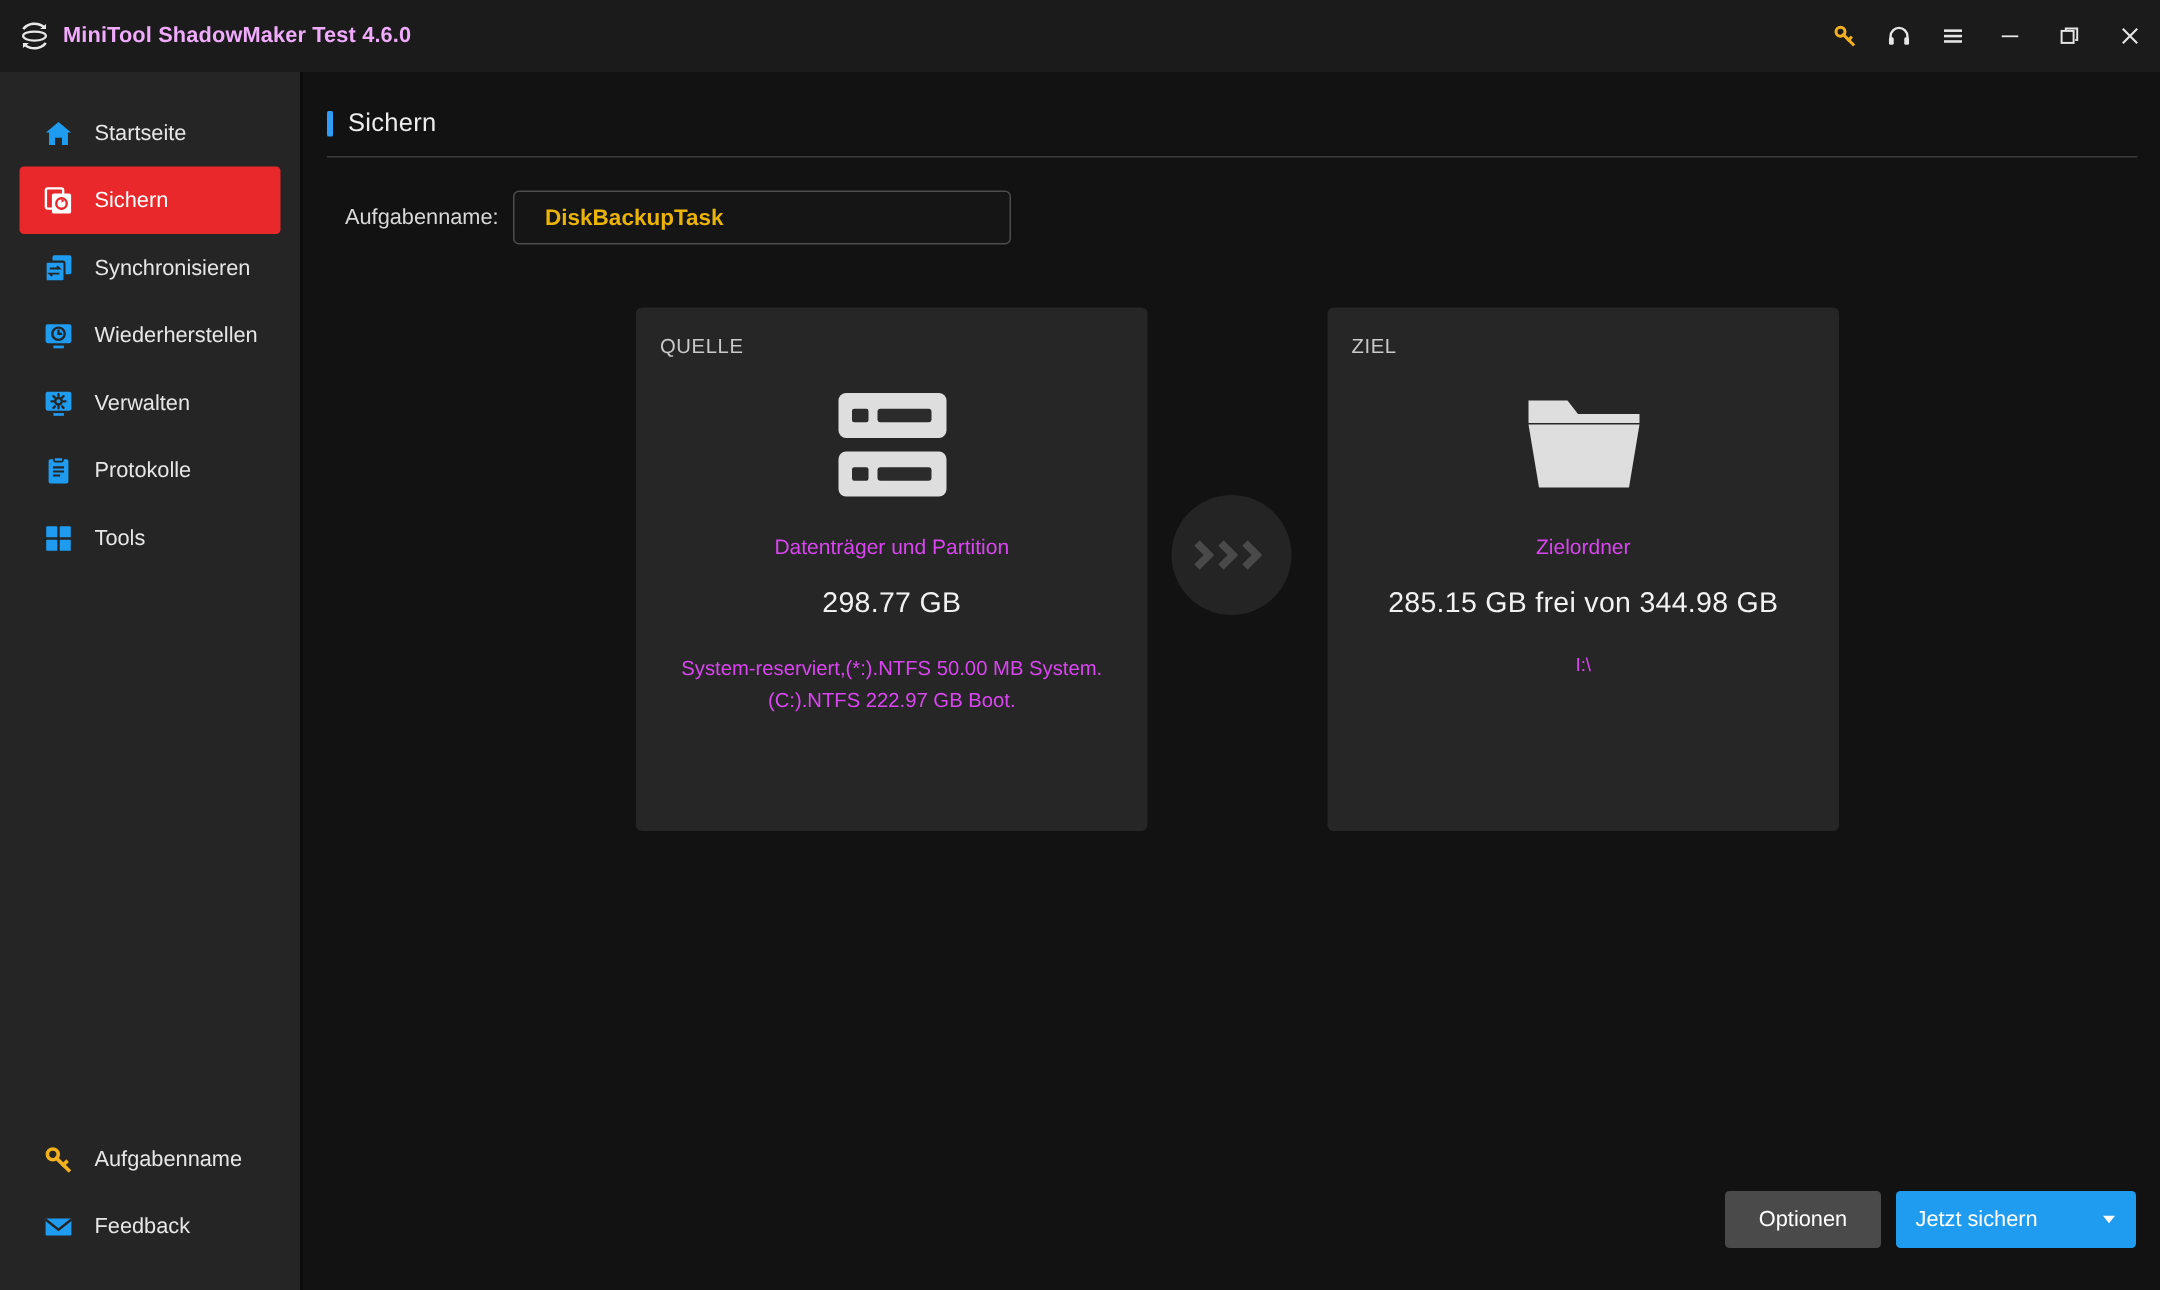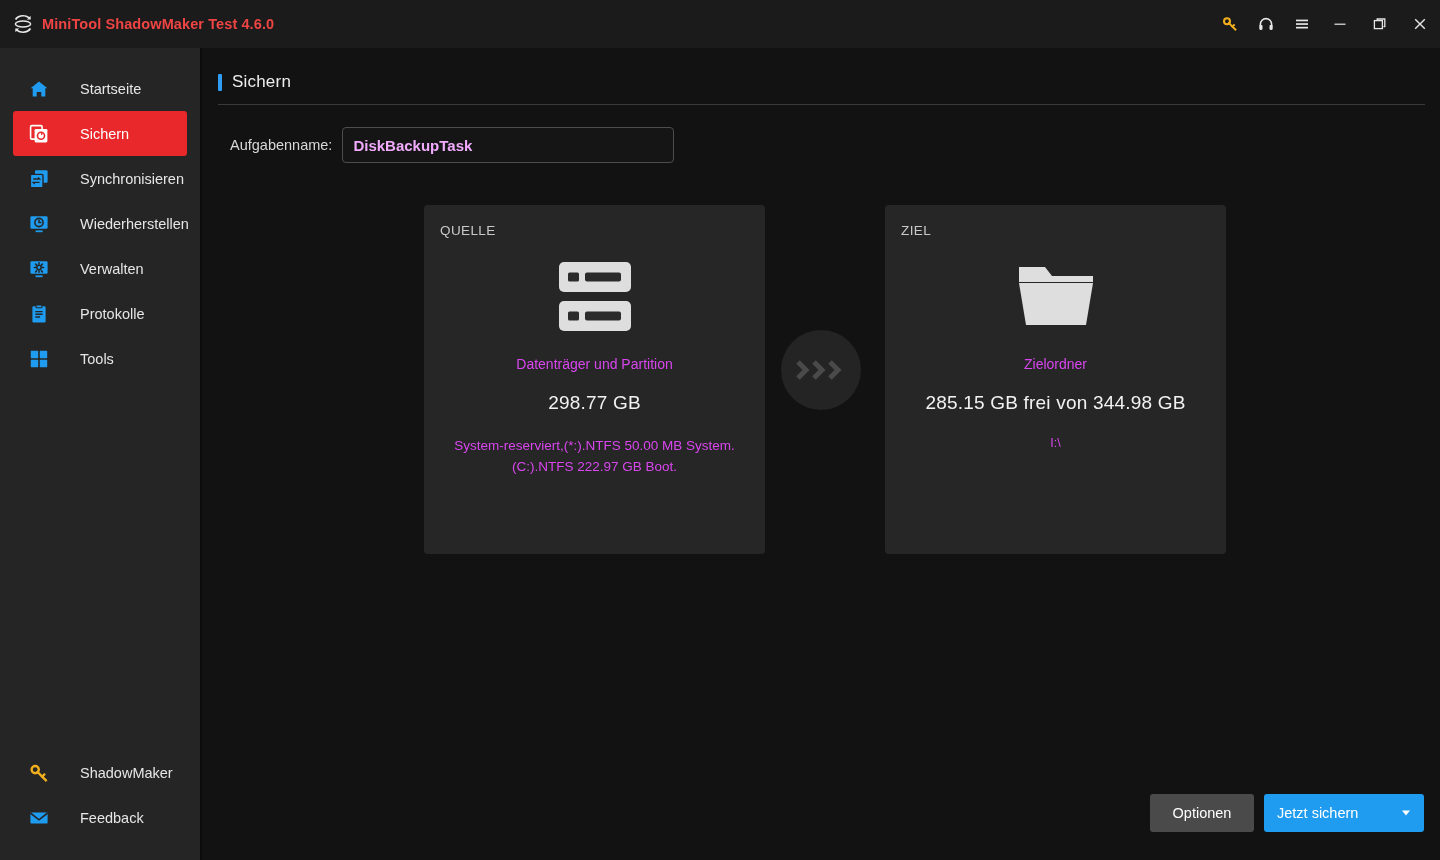--- a/index.html
+++ b/index.html
@@ -36,21 +36,21 @@
   }
   .tb-logo {
     width: 22px; height: 22px;
     display: flex; align-items: center; justify-content: center;
     margin-right: 8px;
     flex: 0 0 auto;
   }
   .tb-title {
     font-size: 14.5px;
     font-weight: bold;
-    color: #ef4444;
+    color: #f0abfc;
     letter-spacing: .1px;
     white-space: nowrap;
   }
   .tb-spacer { flex: 1 1 auto; }
   .tb-actions { display: flex; align-items: center; height: 48px; }
   .tb-btn {
     width: 36px; height: 48px;
     display: flex; align-items: center; justify-content: center;
     cursor: default;
   }
@@ -83,21 +83,21 @@
     color: #e6e6e6;
     font-size: 14.5px;
   }
   .nav-item + .nav-item { margin-top: 0; }
   .nav-item.active, .nav-item.active:hover { background: #e8282a; color: #ffffff; }
   .nav-ico {
     width: 21px; height: 21px;
     display: flex; align-items: center; justify-content: center;
     flex: 0 0 21px;
   }
-  .nav-label { white-space: nowrap; margin-left: 17px; }
+  .nav-label { white-space: nowrap; }
 
   .nav-gap { flex: 1 1 auto; }
   .nav-bottom { padding-bottom: 20px; }
   .nav-bottom .nav-item { height: 45px; }
 
   
   .content {
     flex: 1 1 auto;
     background: #121212;
     position: relative;
@@ -145,25 +145,25 @@
     color: #d8d8d8;
     margin-right: 10px;
     white-space: nowrap;
   }
   .task-input {
     width: 332px;
     height: 36px;
     background: #151515;
     border: 1px solid #4d4d4d;
     border-radius: 4px;
-    color: #f0abfc;
+    color: #eab308;
     font-family: "Liberation Sans", "DejaVu Sans", sans-serif;
     font-size: 15px;
     font-weight: bold;
-    padding: 0 10px;
+    padding: 0 20px;
     outline: none;
   }
   .task-input::placeholder { color: #6e6e6e; font-weight: normal; }
 
   
   .panels {
     position: relative;
     margin-top: 42px;
     display: flex;
     justify-content: center;
@@ -422,21 +422,21 @@
 
       <div class="nav-bottom">
         <div class="nav-item">
           <span class="nav-ico">
             <svg width="20" height="20" viewBox="0 0 20 20">
               <circle cx="6.2" cy="6.6" r="3.6" fill="none" stroke="#f2b01e" stroke-width="2.4"></circle>
               <path d="M8.6 9.1 L16.8 17.2" stroke="#f2b01e" stroke-width="2.4" stroke-linecap="square"></path>
               <path d="M13.2 13.6 L15.2 11.6" stroke="#f2b01e" stroke-width="2.4" stroke-linecap="square"></path>
             </svg>
           </span>
-          <span class="nav-label">ShadowMaker</span>
+          <span class="nav-label">Aufgabenname</span>
         </div>
         <div class="nav-item">
           <span class="nav-ico">
             <svg width="20" height="20" viewBox="0 0 20 20">
               <rect x="1.4" y="4.4" width="17.2" height="11.2" rx="0.8" fill="#1f9cf0"></rect>
               <path d="M1.4 5.0 L10 11.8 L18.6 5.0" fill="none" stroke="#252525" stroke-width="1.6"></path>
             </svg>
           </span>
           <span class="nav-label">Feedback</span>
         </div>

